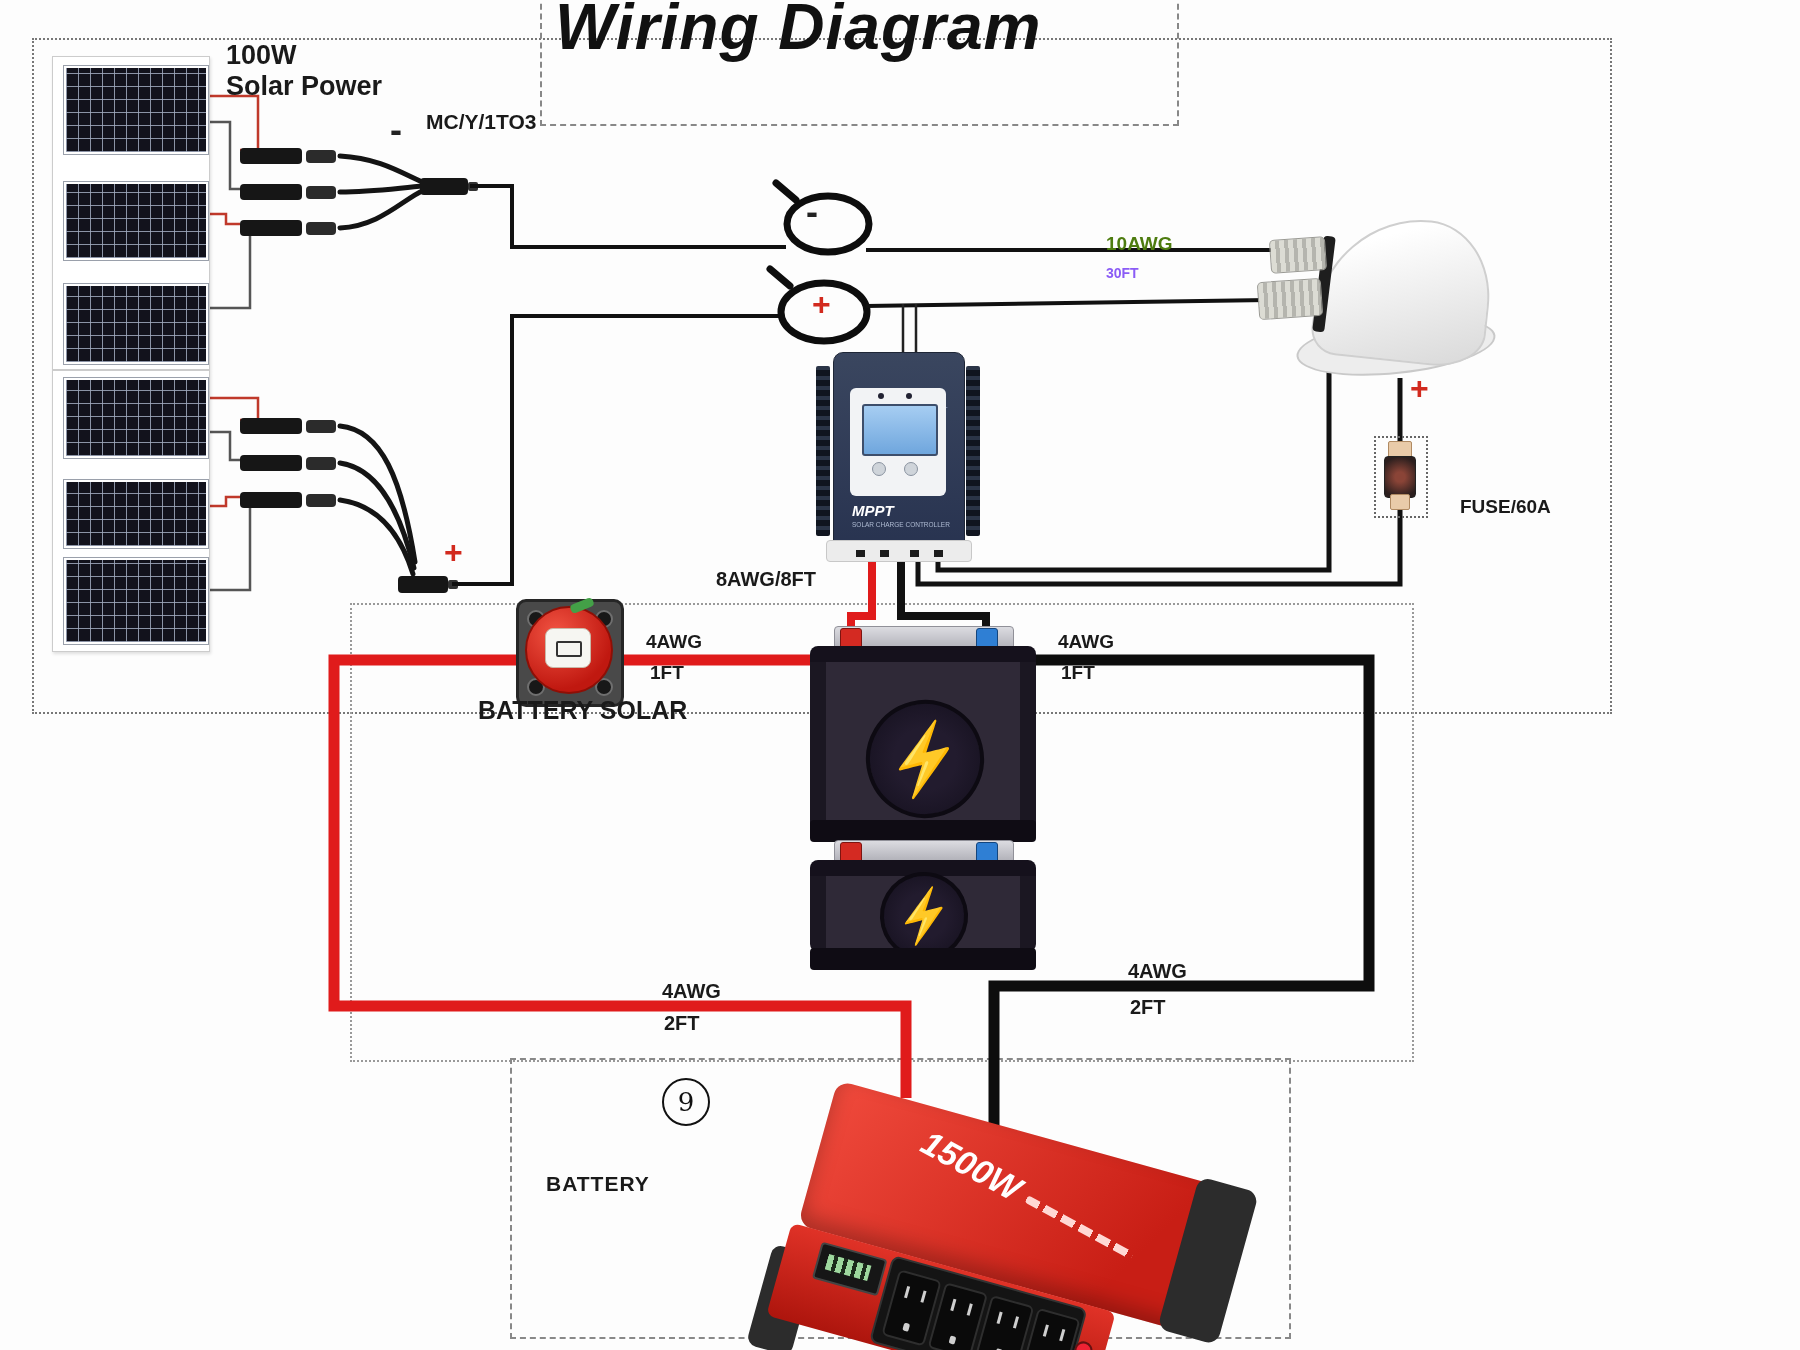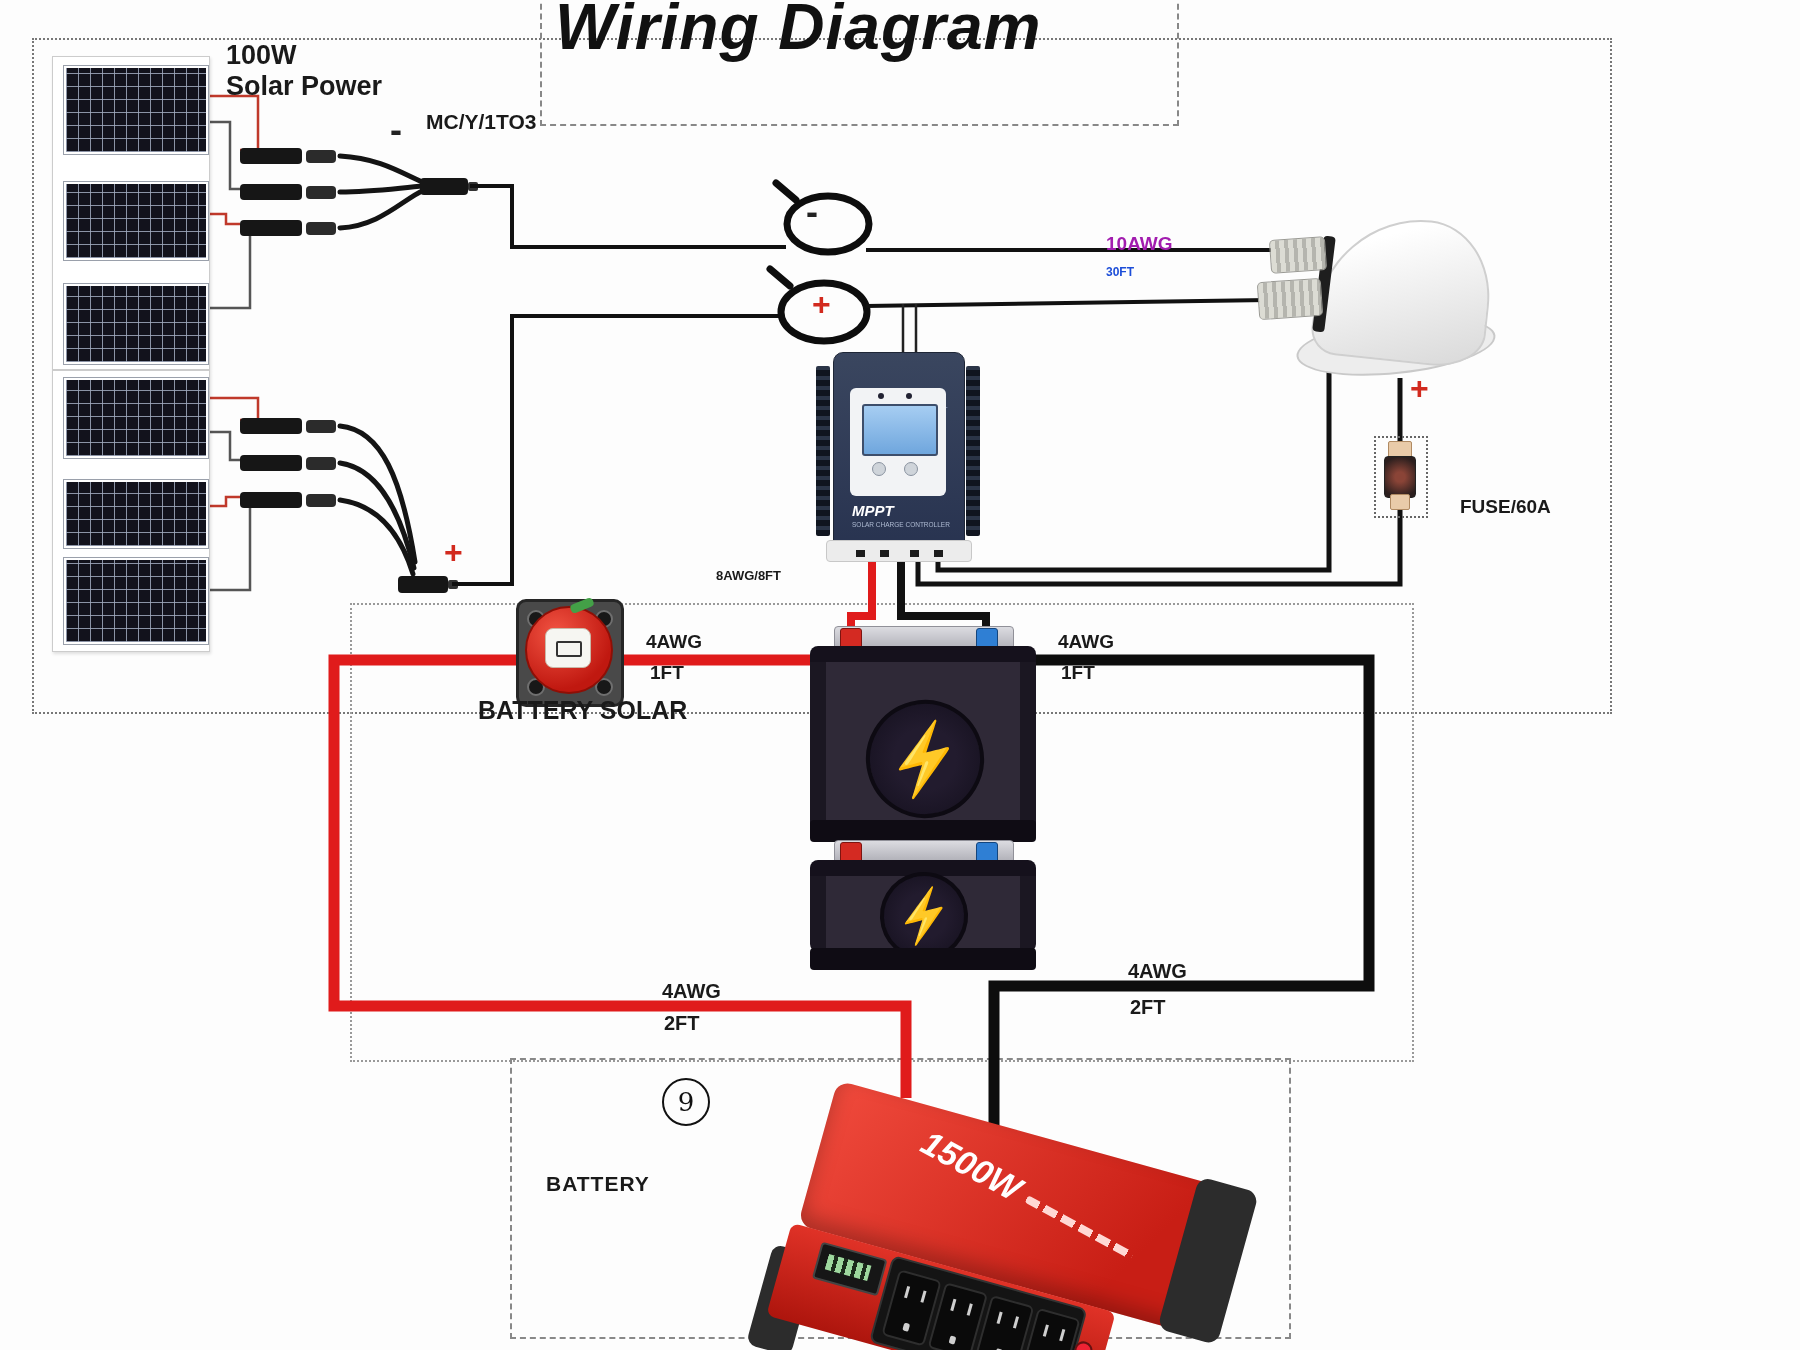--- a/index.html
+++ b/index.html
@@ -180,22 +180,22 @@
     <div>Solar Power</div>
   </div>
   <div class="lbl" style="left:426px;top:110px;font-size:21px;">MC/Y/1TO3</div>
 
   <div class="sign" style="left:390px;top:112px;font-size:36px;color:#222;">-</div>
   <div class="sign" style="left:444px;top:536px;font-size:32px;color:#d22a1e;">+</div>
   <div class="sign" style="left:806px;top:194px;font-size:36px;color:#222;">-</div>
   <div class="sign" style="left:812px;top:288px;font-size:32px;color:#d22a1e;">+</div>
   <div class="sign" style="left:1410px;top:372px;font-size:32px;color:#d22a1e;">+</div>
 
-  <div class="lbl" style="left:1106px;top:233px;font-size:19px;color:#a21caf;">10AWG</div>
-  <div class="lbl" style="left:1106px;top:265px;font-size:12px;color:#1d4ed8;text-align:center;">30FT</div>
+  <div class="lbl" style="left:1106px;top:233px;font-size:19px;color:#4d7c0f;">10AWG</div>
+  <div class="lbl" style="left:1106px;top:265px;font-size:14px;color:#8b5cf6;text-align:center;">30FT</div>
 
   <div class="abs gland-base"></div>
   <div class="abs gland-dome"></div>
   <div class="abs gland-collar"></div>
   <div class="nozzle" style="left:1270px;top:238px;width:54px;height:32px;"></div>
   <div class="nozzle" style="left:1258px;top:280px;width:62px;height:36px;"></div>
 
   <div class="box" id="fuse-frame"></div>
   <div class="fuse-cap" style="left:1388px;top:441px;width:22px;height:16px;"></div>
   <div class="abs" id="fuse-body"></div>
@@ -213,21 +213,21 @@
   <div class="ctrl-dot" style="left:906px;top:393px;"></div>
   <div class="ctrl-btn" style="left:872px;top:462px;"></div>
   <div class="ctrl-btn" style="left:904px;top:462px;"></div>
   <div class="lbl" style="left:852px;top:502px;font-size:15px;font-style:italic;color:#fff;">MPPT</div>
   <div class="lbl" style="left:852px;top:521px;font-size:6.5px;font-weight:normal;color:#aebad2;">SOLAR CHARGE CONTROLLER</div>
   <div class="ctrl-term" style="left:856px;"></div>
   <div class="ctrl-term" style="left:880px;"></div>
   <div class="ctrl-term" style="left:910px;"></div>
   <div class="ctrl-term" style="left:934px;"></div>
 
-  <div class="lbl" style="left:716px;top:568px;font-size:13px;">8AWG/8FT</div>
+  <div class="lbl" style="left:716px;top:568px;font-size:20px;">8AWG/8FT</div>
 
   <div class="lbl" style="left:646px;top:631px;font-size:19px;">4AWG</div>
   <div class="lbl" style="left:650px;top:662px;font-size:19px;">1FT</div>
   <div class="lbl" style="left:1058px;top:631px;font-size:19px;">4AWG</div>
   <div class="lbl" style="left:1061px;top:662px;font-size:19px;">1FT</div>
 
   <div class="abs" id="sw-plate">
     <div class="screw" style="left:8px;top:8px;"></div>
     <div class="screw" style="right:8px;top:8px;"></div>
     <div class="screw" style="left:8px;bottom:8px;"></div>

